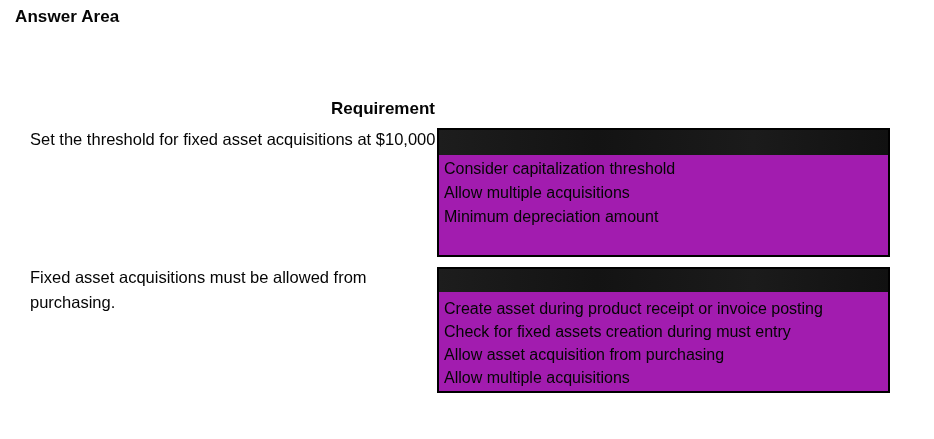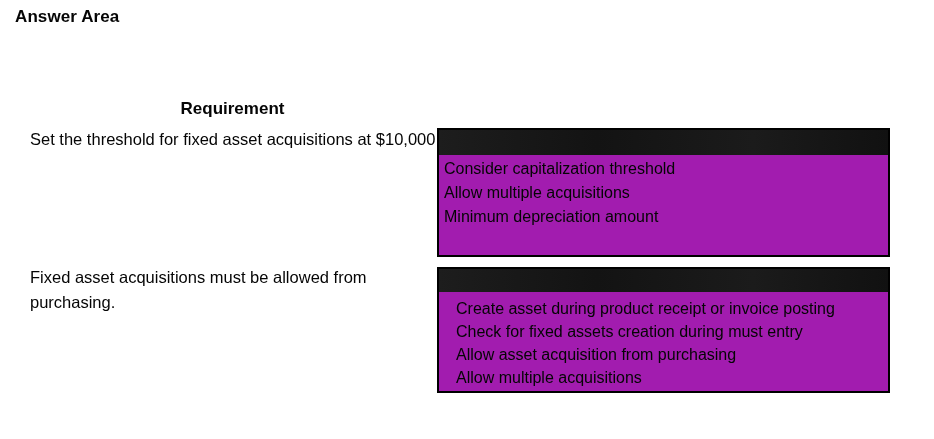--- a/index.html
+++ b/index.html
@@ -18,21 +18,21 @@
     top: 7px;
     font-size: 17px;
     font-weight: 700;
     letter-spacing: 0.1px;
   }
   .col-header {
     position: absolute;
     top: 99px;
     font-size: 17px;
     font-weight: 700;
-    text-align: center;
+    text-align: right;
   }
   .req-header { left: 30px; width: 405px; }
   .param-header { left: 437px; width: 453px; }
   .req-text {
     position: absolute;
     left: 30px;
     width: 412px;
     font-size: 16.5px;
     line-height: 25px;
   }
@@ -65,21 +65,21 @@
     overflow: hidden;
   }
   .options { padding-top: 2px; }
   .listbox-2 .options { padding-top: 5px; }
   .option {
     font-size: 16px;
     line-height: 24px;
     padding-left: 5px;
     white-space: nowrap;
   }
-  .listbox-2 .option { line-height: 23px; margin-left: 12px; }
+  .listbox-2 .option { line-height: 23px; }
 </style>
 </head>
 <body>
 
 <div class="canvas">
 
   <div class="answer-area-title">Answer Area</div>
 
   <div class="col-header req-header">Requirement</div>
 

